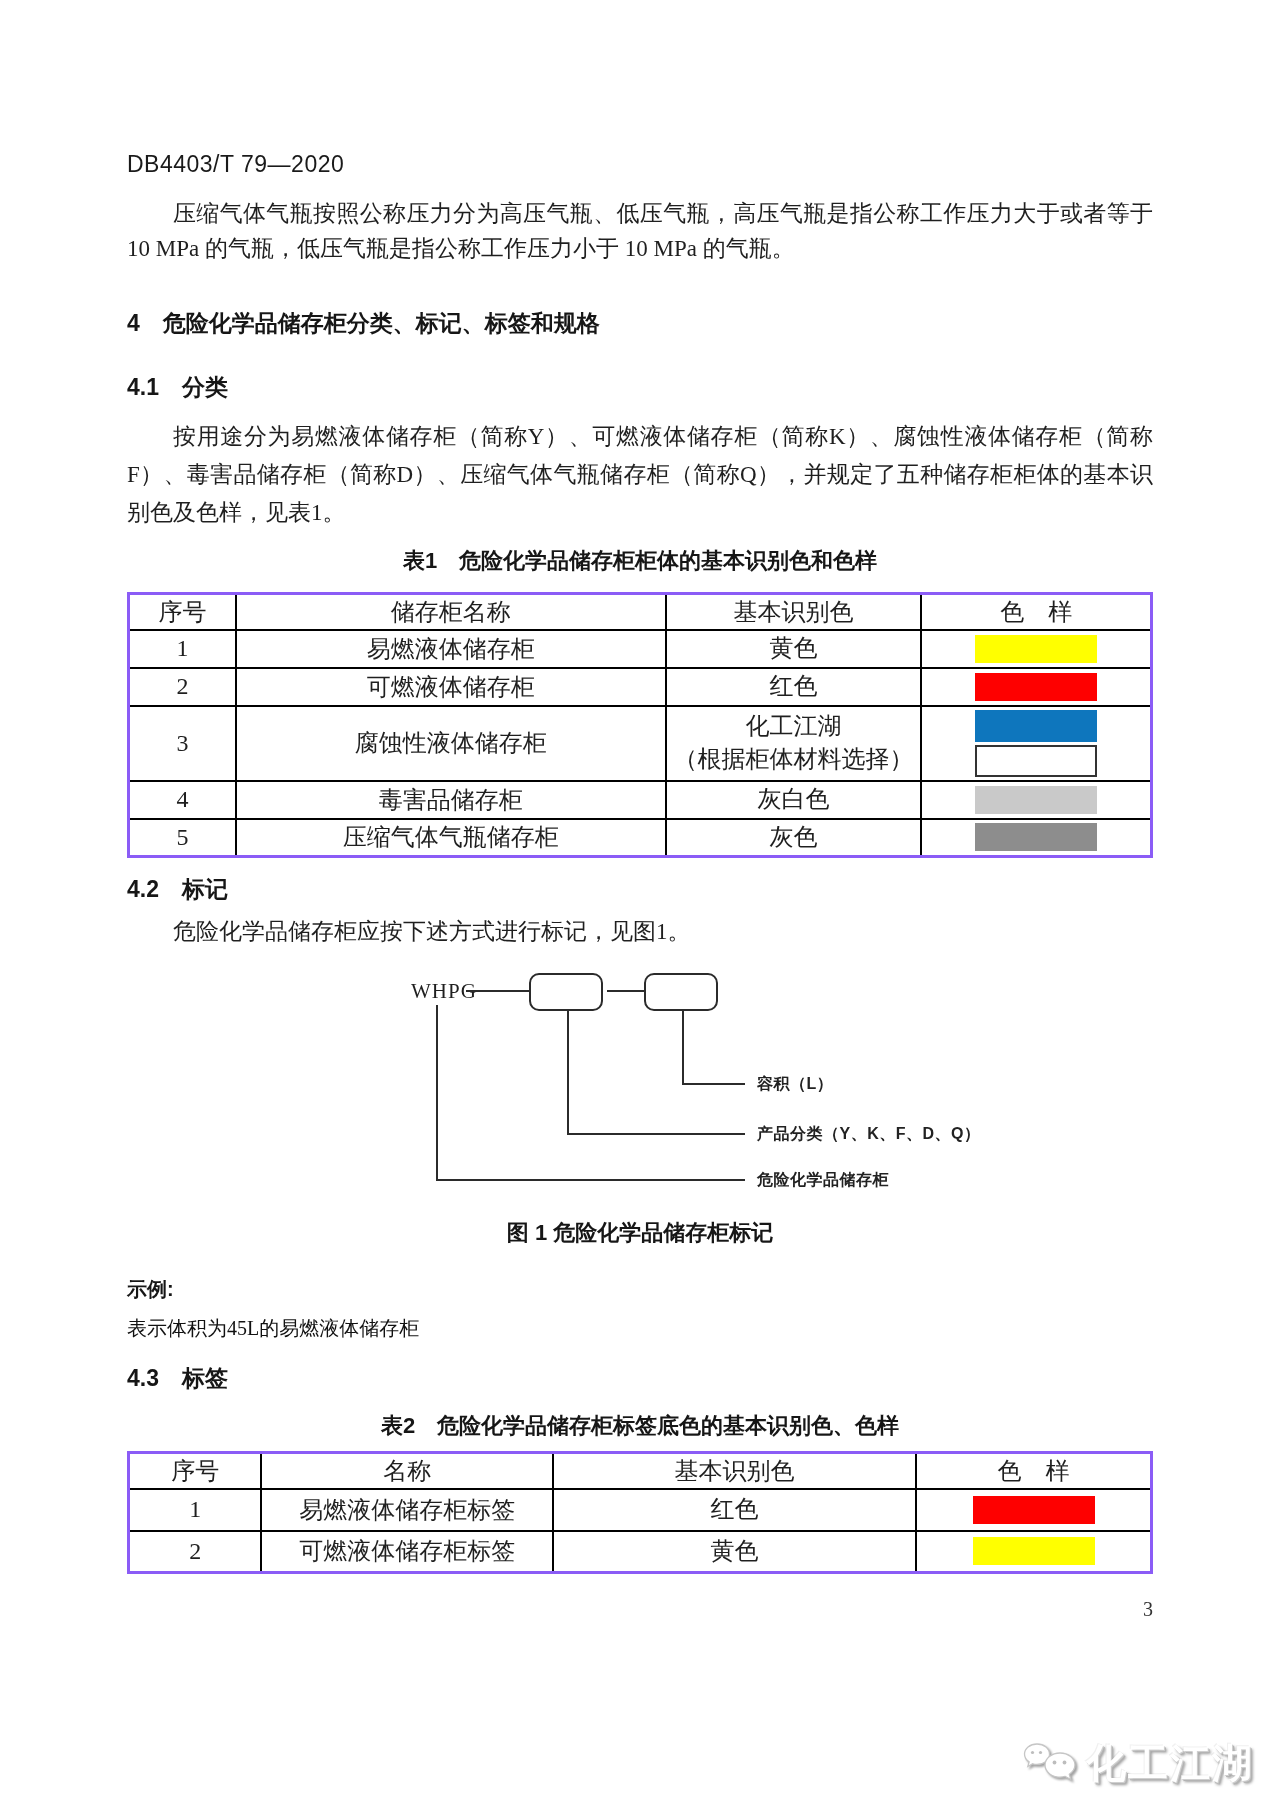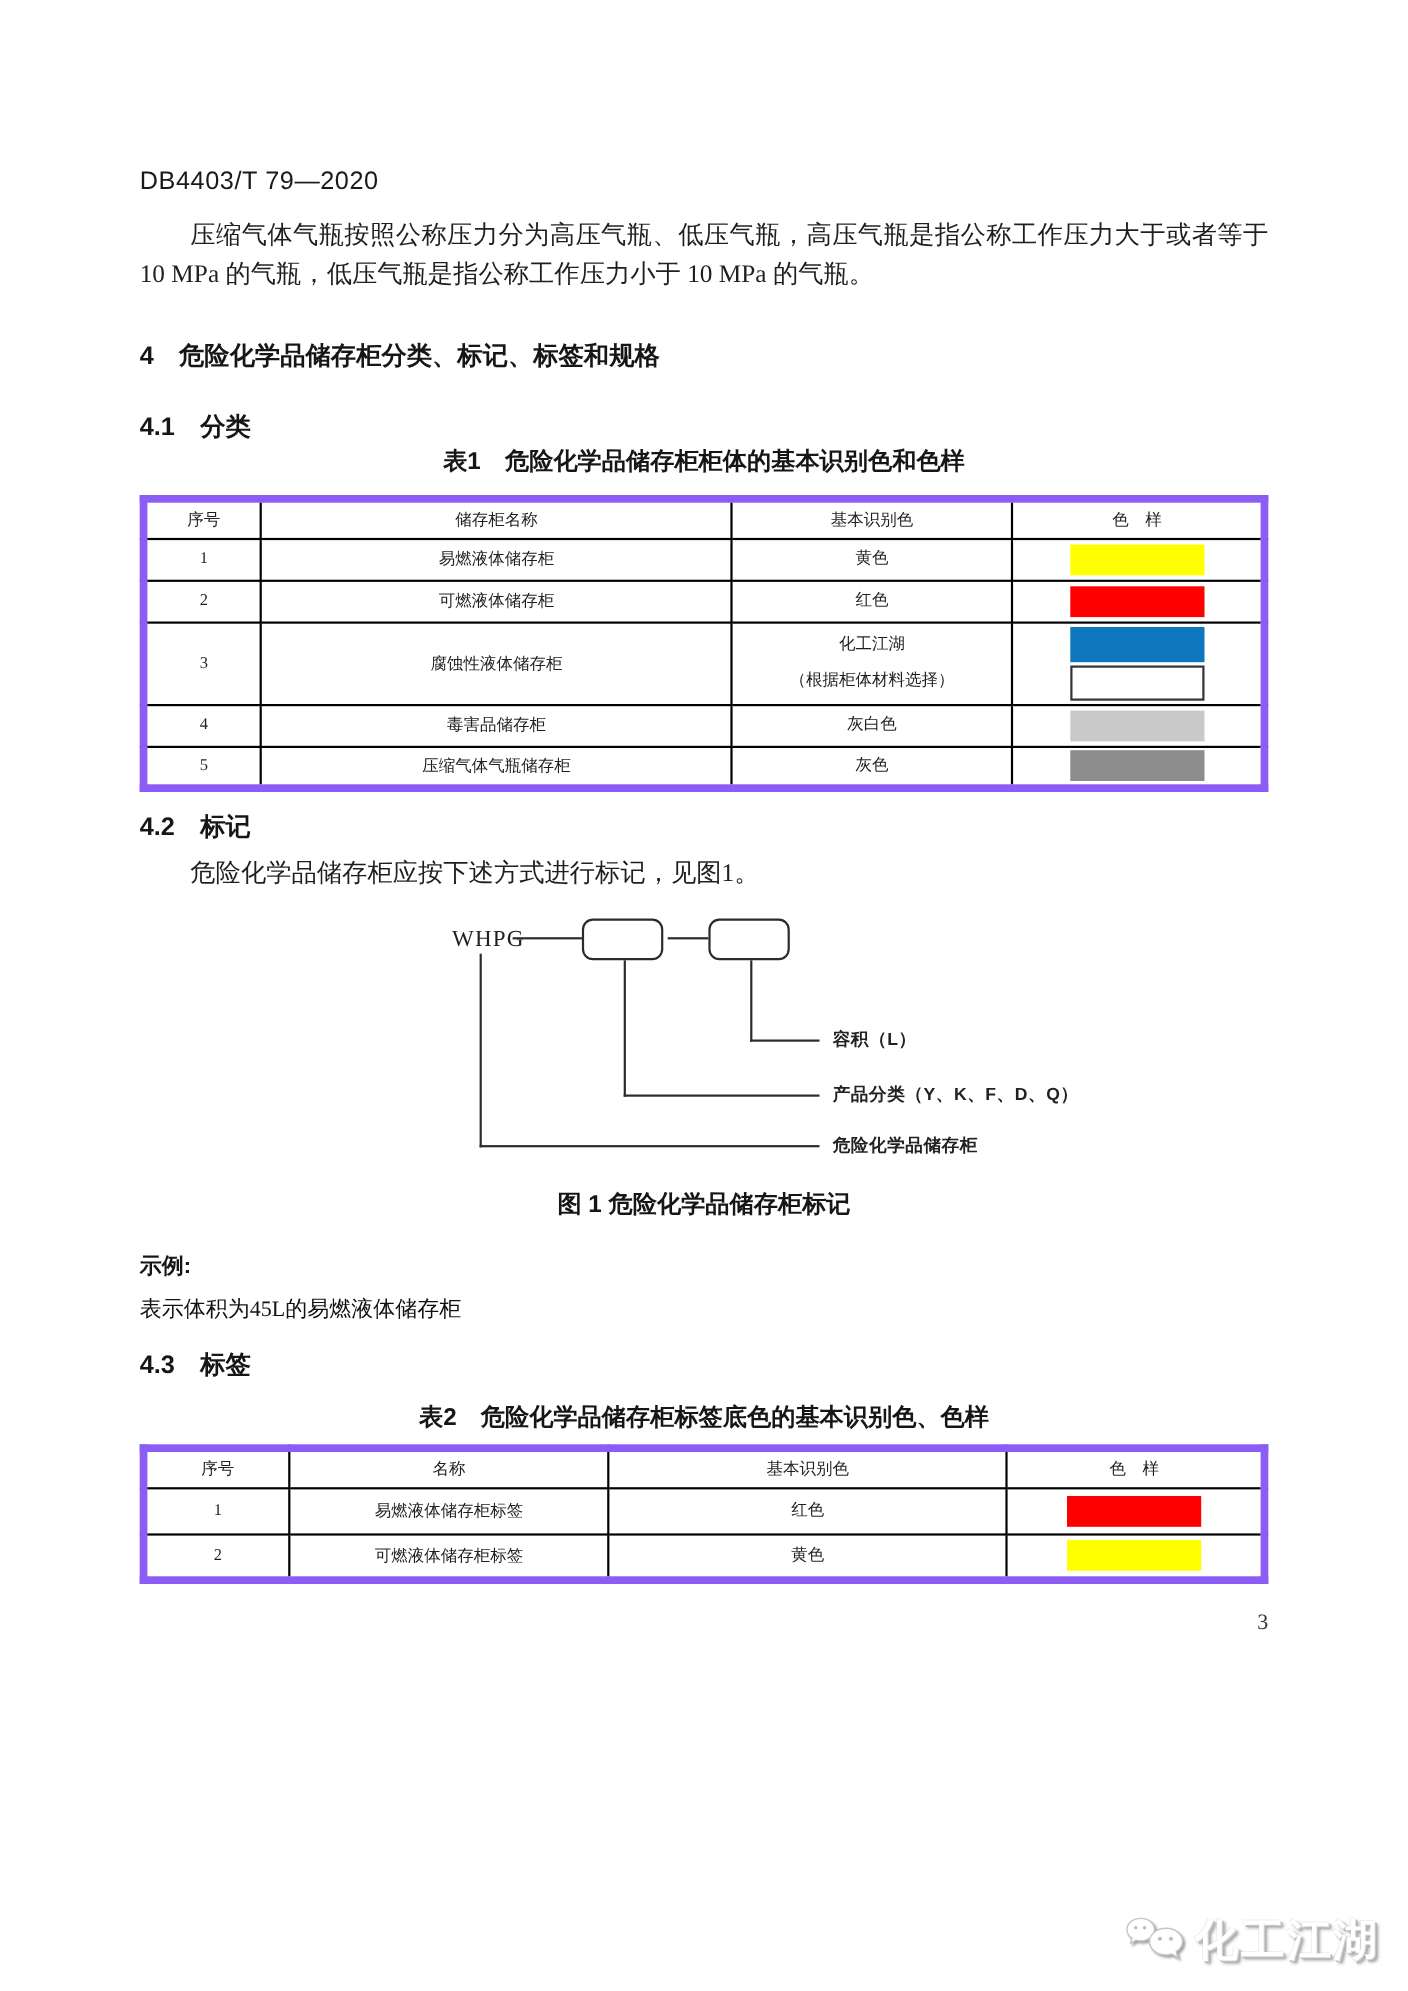--- a/index.html
+++ b/index.html
@@ -17,25 +17,25 @@
   .p-43{margin-top:14px;}
 
   .hd{font-family:"Liberation Sans","DejaVu Sans",sans-serif;font-weight:bold;font-size:23px;line-height:30px;color:#161616;}
   .hd-4{margin-top:42px;}
   .hd-41{margin-top:34px;}
   .hd-42{margin-top:16px;}
   .hd-43{margin-top:22px;}
 
   .tbl-caption{font-family:"Liberation Sans","DejaVu Sans",sans-serif;font-weight:bold;
     font-size:22px;line-height:30px;text-align:center;color:#161616;}
-  .cap-t1{margin-top:2px;}
+  .cap-t1{margin-top:14px;}
   .cap-t2{margin-top:18px;}
 
   table.doc-table{width:100%;border-collapse:collapse;table-layout:fixed;
-    border:7px solid #8b5cf6;font-size:15px;color:#1f1f1f;}
+    border:3px solid #8b5cf6;font-size:24px;color:#1f1f1f;}
   table.doc-table td{border:2px solid #000;text-align:center;vertical-align:middle;padding:0;}
   #table1{margin-top:16px;}
   #table2{margin-top:10px;}
   #table1 tr{height:38px;}
   #table1 tr.hdr{height:36px;}
   #table1 tr.tall{height:74px;}
   #table2 tr{height:42px;}
   #table2 tr.hdr{height:36px;}
   td .cline{line-height:33px;}
 
@@ -74,20 +74,21 @@
 <div class="page">
   <div class="content">
 
     <div class="doc-number">DB4403/T 79—2020</div>
 
     <div class="para p-intro">压缩气体气瓶按照公称压力分为高压气瓶、低压气瓶，高压气瓶是指公称工作压力大于或者等于 10 MPa 的气瓶，低压气瓶是指公称工作压力小于 10 MPa 的气瓶。</div>
 
     <div class="hd hd-4">4　危险化学品储存柜分类、标记、标签和规格</div>
 
     <div class="hd hd-41">4.1　分类</div>
+    <div class="para p-41">按用途分为易燃液体储存柜（简称Y）、可燃液体储存柜（简称K）、腐蚀性液体储存柜（简称F）、毒害品储存柜（简称D）、压缩气体气瓶储存柜（简称Q），并规定了五种储存柜柜体的基本识别色及色样，见表1。</div>
 
     <div class="tbl-caption cap-t1">表1　危险化学品储存柜柜体的基本识别色和色样</div>
 
     <table id="table1" class="doc-table">
       <colgroup>
           <col style="width:10.5%">
           <col style="width:42%">
           <col style="width:25%">
           <col style="width:22.5%">
         </colgroup>

